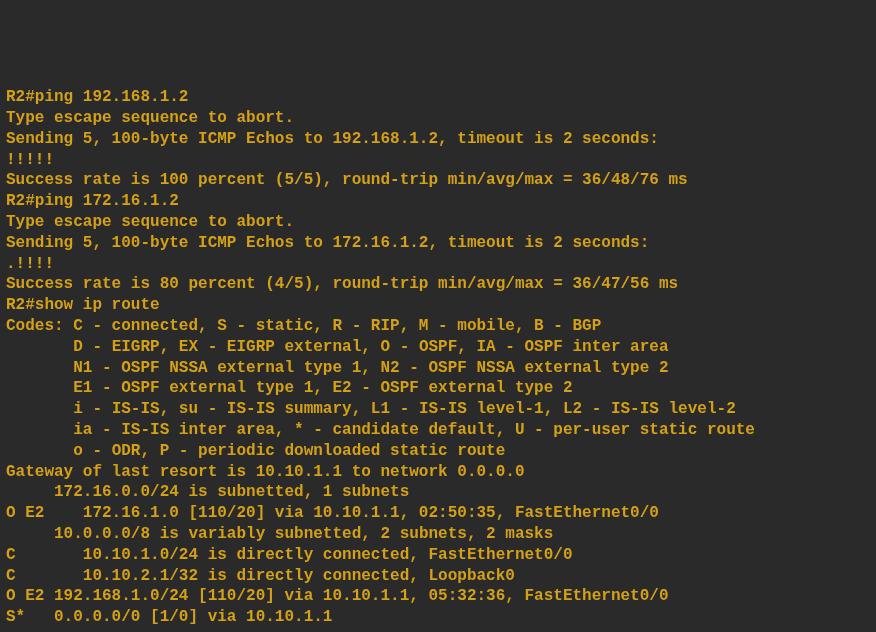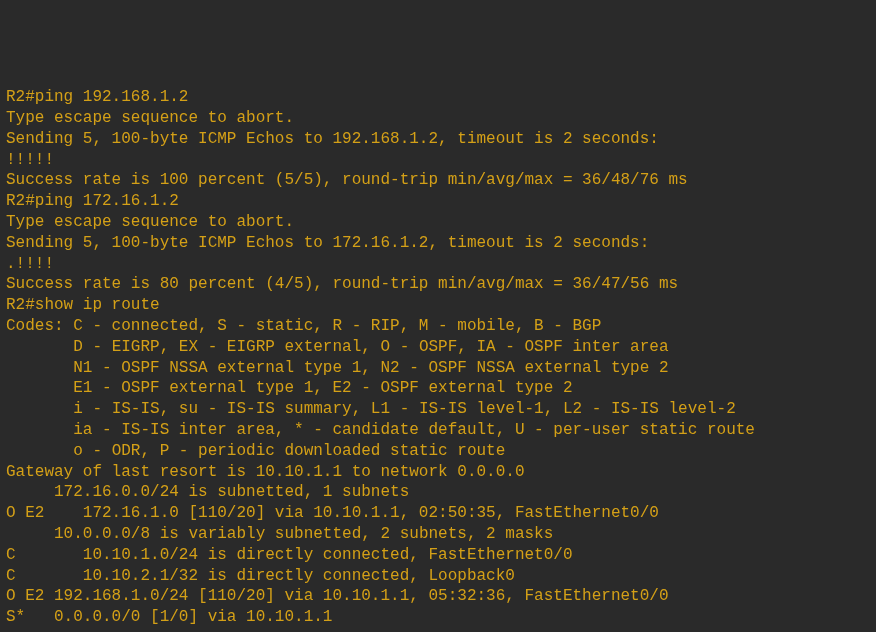--- a/index.html
+++ b/index.html
@@ -14,20 +14,21 @@
       line-height: 1.3;
       color: #d4a017;
       padding: 4px 6px;
       white-space: pre-wrap;
       width: 876px;
       height: 632px;
       overflow: hidden;
     }
     .terminal-line {
       display: block;
+      font-weight: bold;
     }
   </style>
 </head>
 <body>
 
 
 
 <div><span class="terminal-line">R2#ping 192.168.1.2</span><span class="terminal-line"></span><span class="terminal-line">Type escape sequence to abort.</span><span class="terminal-line">Sending 5, 100-byte ICMP Echos to 192.168.1.2, timeout is 2 seconds:</span><span class="terminal-line">!!!!!</span><span class="terminal-line">Success rate is 100 percent (5/5), round-trip min/avg/max = 36/48/76 ms</span><span class="terminal-line">R2#ping 172.16.1.2</span><span class="terminal-line"></span><span class="terminal-line">Type escape sequence to abort.</span><span class="terminal-line">Sending 5, 100-byte ICMP Echos to 172.16.1.2, timeout is 2 seconds:</span><span class="terminal-line">.!!!!</span><span class="terminal-line">Success rate is 80 percent (4/5), round-trip min/avg/max = 36/47/56 ms</span><span class="terminal-line">R2#show ip route</span><span class="terminal-line">Codes: C - connected, S - static, R - RIP, M - mobile, B - BGP</span><span class="terminal-line">       D - EIGRP, EX - EIGRP external, O - OSPF, IA - OSPF inter area</span><span class="terminal-line">       N1 - OSPF NSSA external type 1, N2 - OSPF NSSA external type 2</span><span class="terminal-line">       E1 - OSPF external type 1, E2 - OSPF external type 2</span><span class="terminal-line">       i - IS-IS, su - IS-IS summary, L1 - IS-IS level-1, L2 - IS-IS level-2</span><span class="terminal-line">       ia - IS-IS inter area, * - candidate default, U - per-user static route</span><span class="terminal-line">       o - ODR, P - periodic downloaded static route</span><span class="terminal-line"></span><span class="terminal-line">Gateway of last resort is 10.10.1.1 to network 0.0.0.0</span><span class="terminal-line"></span><span class="terminal-line">     172.16.0.0/24 is subnetted, 1 subnets</span><span class="terminal-line">O E2    172.16.1.0 [110/20] via 10.10.1.1, 02:50:35, FastEthernet0/0</span><span class="terminal-line">     10.0.0.0/8 is variably subnetted, 2 subnets, 2 masks</span><span class="terminal-line">C       10.10.1.0/24 is directly connected, FastEthernet0/0</span><span class="terminal-line">C       10.10.2.1/32 is directly connected, Loopback0</span><span class="terminal-line">O E2 192.168.1.0/24 [110/20] via 10.10.1.1, 05:32:36, FastEthernet0/0</span><span class="terminal-line"><span>S*   0.0.0.0/0 [1/0] via 10.10.1.1</span></span><span>   </span></div>
 
 

